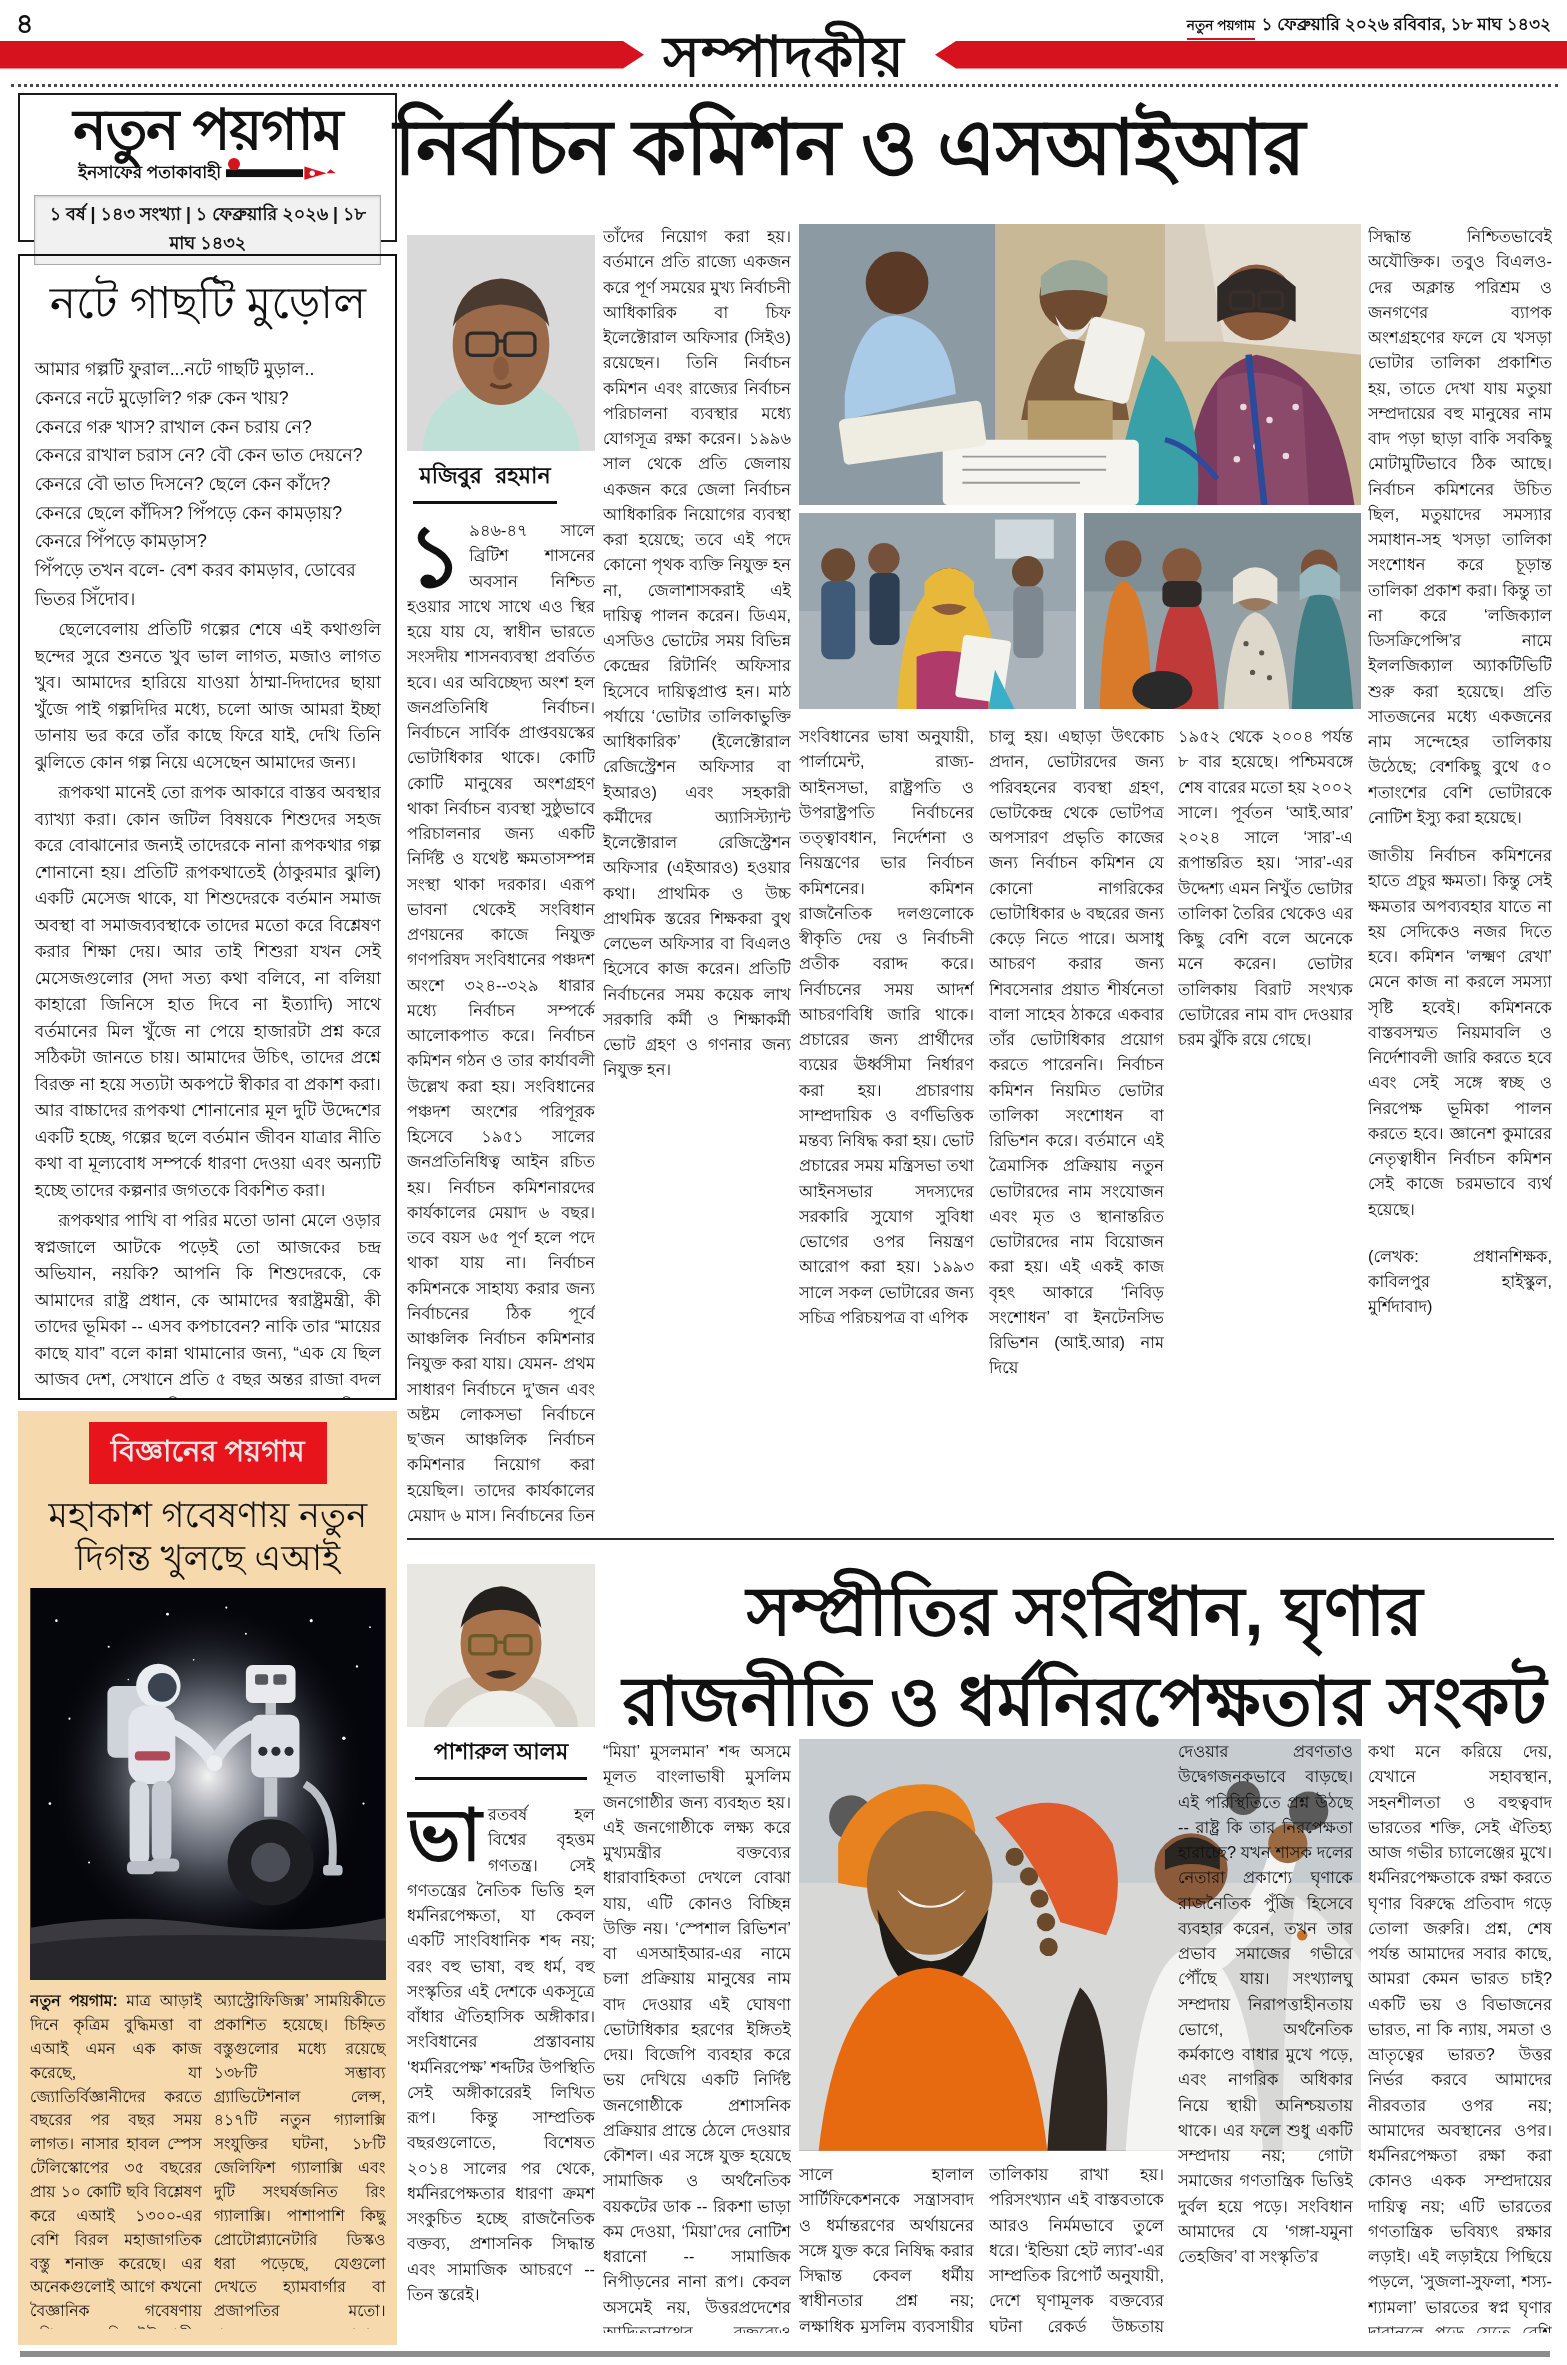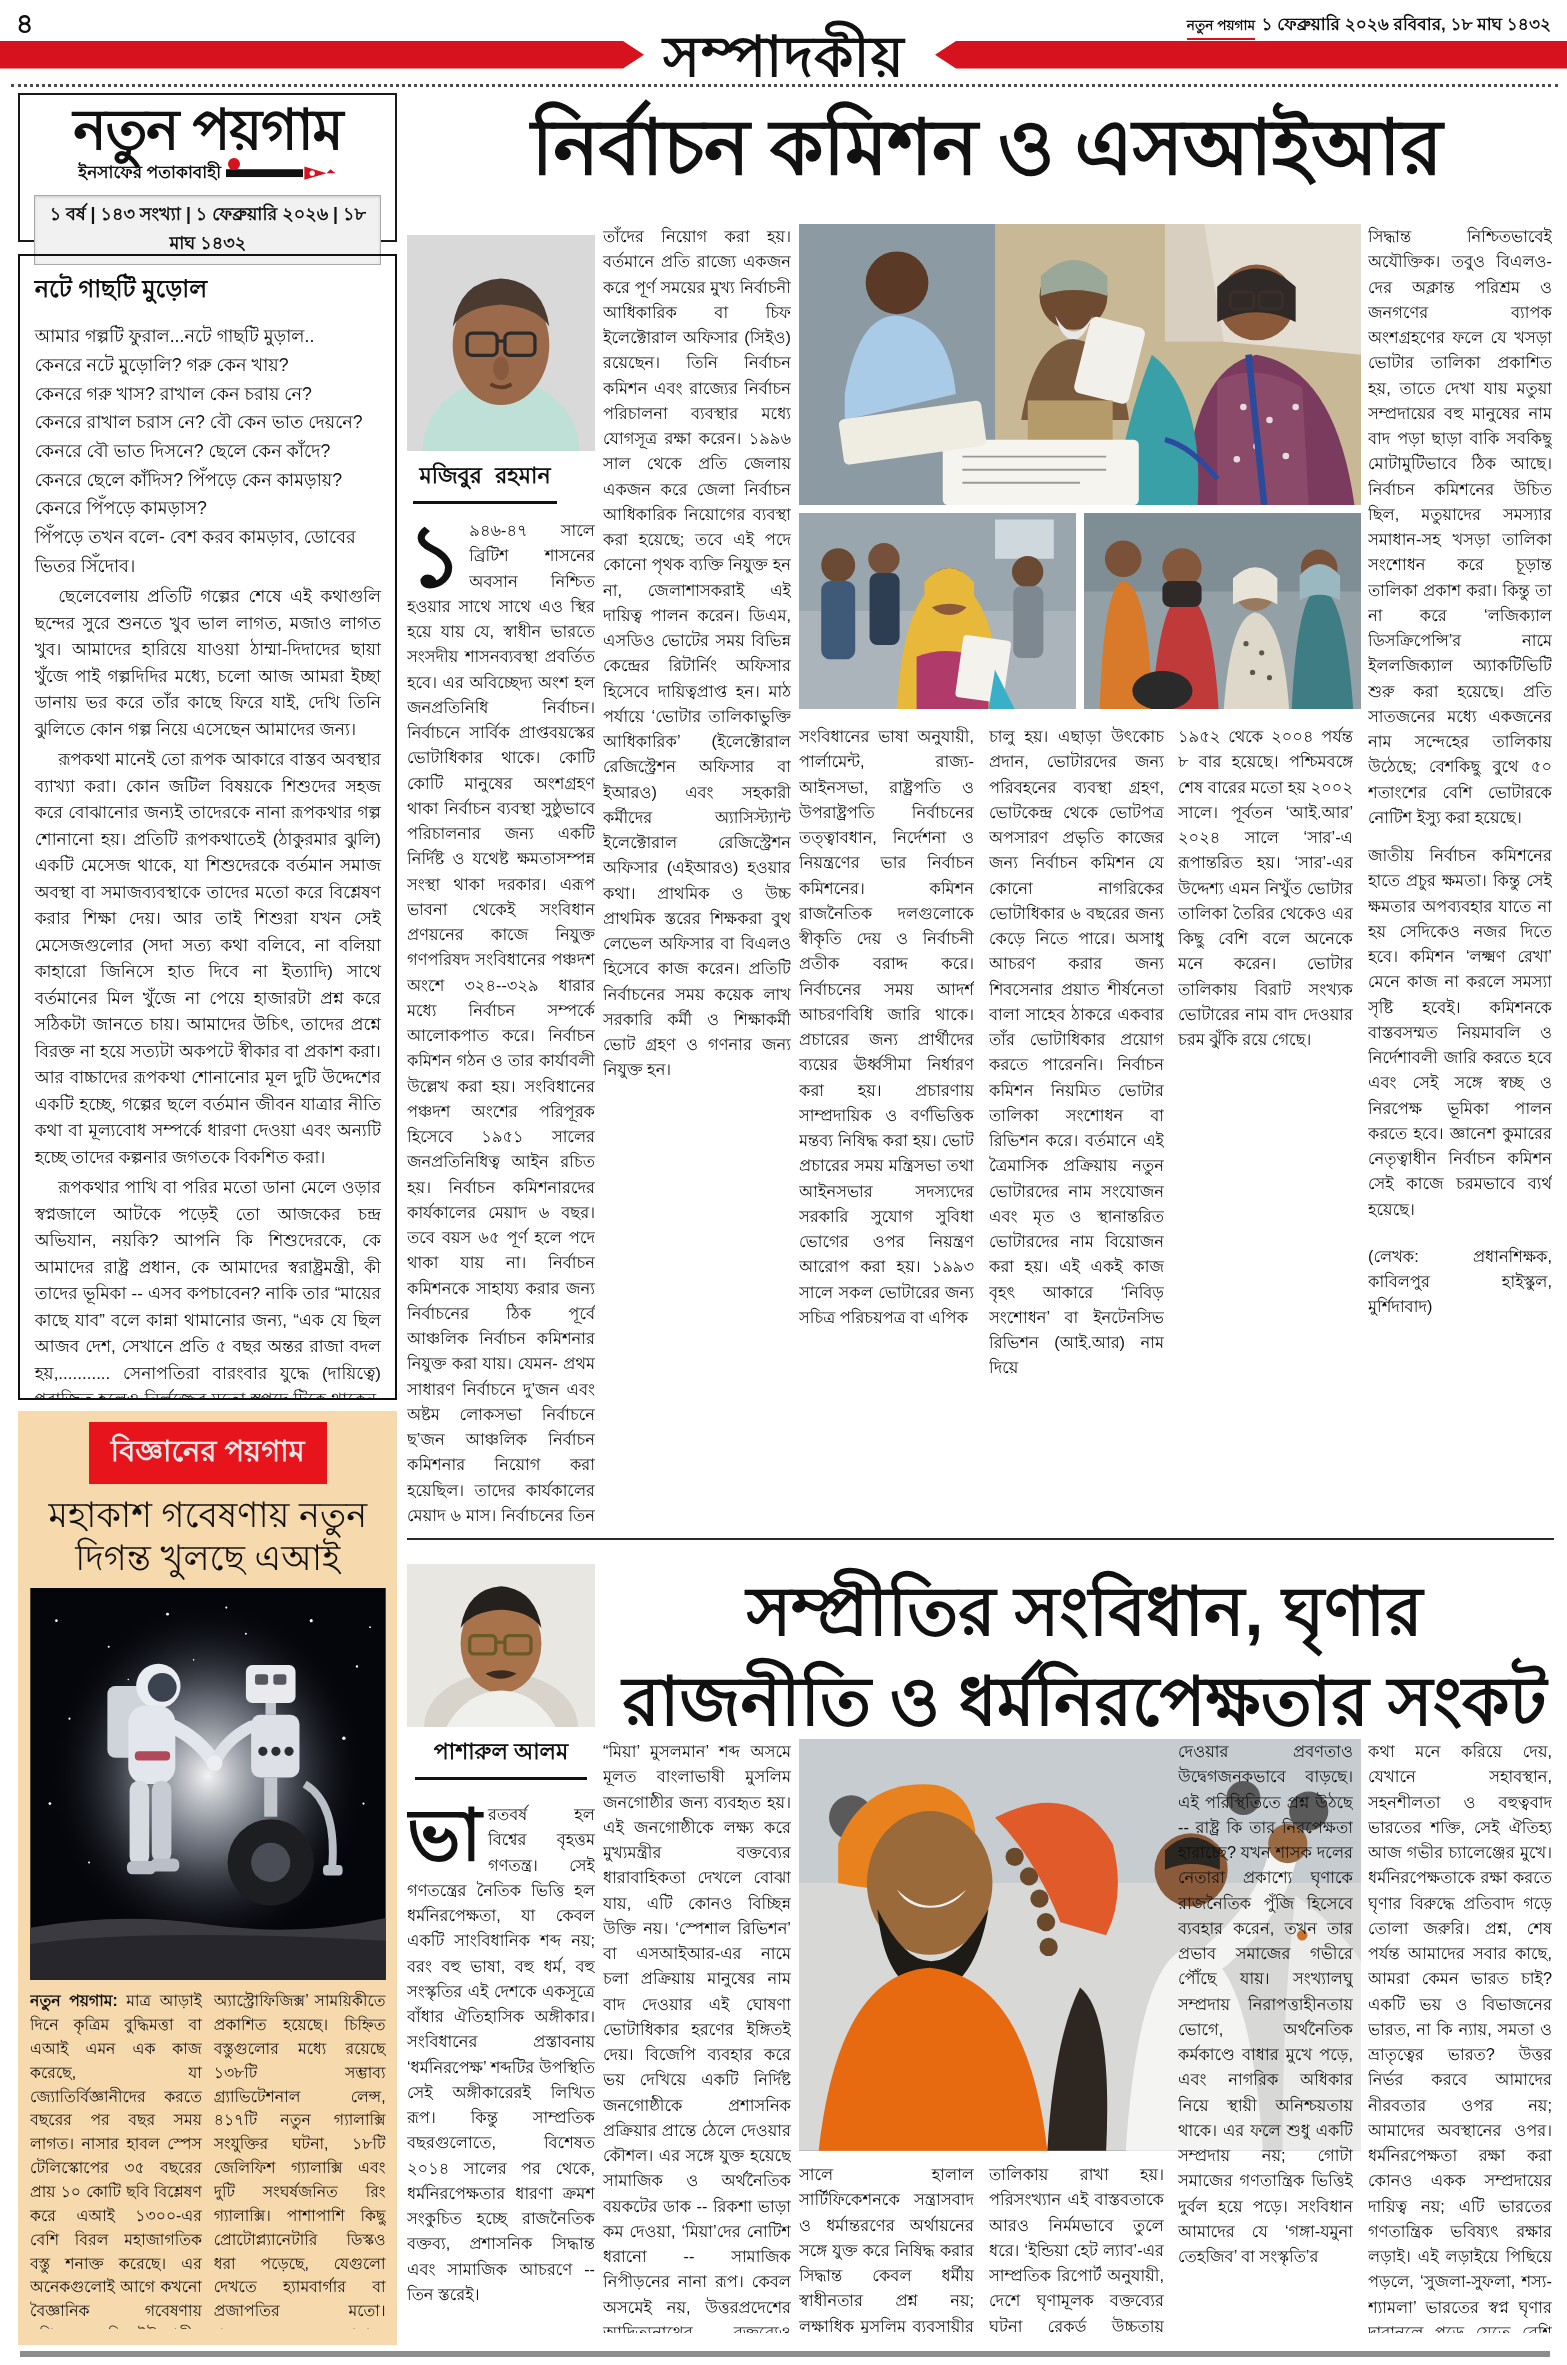--- a/index.html
+++ b/index.html
@@ -18,37 +18,37 @@
   
   .masthead{left:18.3px;top:93px;width:379px;height:149px;border:2px solid #1a1a1a;box-sizing:border-box;text-align:center;padding-top:6.5px;}
   .mh-logo{font-size:56px;font-weight:900;line-height:1.0;letter-spacing:-1.3px;}
   .mh-dot{position:absolute;left:208px;top:63px;width:11.8px;height:11.8px;border-radius:50%;background:#d5121e;}
   .mh-tagrow{display:flex;align-items:center;justify-content:center;gap:5.2px;margin-top:1.3px;}
   .mh-tag{font-size:17px;font-weight:800;}
   .issue-strip{margin:7.8px auto 0;width:92%;border:1.3px solid #aaa;background:#f1f1f1;box-shadow:inset 0 1.3px 2.6px #ccc;
                font-size:17.7px;font-weight:800;padding:5.2px 0;}
   
   .edit-box{left:18.3px;top:254px;width:379px;height:1146px;border:2px solid #111;box-sizing:border-box;padding:11.8px 14.4px;overflow:hidden;}
-  .edit-title{text-align:left;font-size:24px;font-weight:700;margin:2.6px 0 11.8px;}
+  .edit-title{text-align:center;font-size:44px;font-weight:400;margin:2.6px 0 11.8px;}
   .poem{font-size:17.7px;line-height:1.62;}
   .edit-box p{font-size:17px;line-height:1.56;text-align:justify;text-indent:23.5px;margin:3.9px 0 0;}
   
   .sci-box{left:18.3px;top:1411px;width:379px;height:934px;background:#f6d9ad;box-sizing:border-box;padding:10.5px 11.8px;overflow:hidden;}
   .sci-badge-wrap{text-align:center;}
   .sci-badge{display:inline-block;background:#e8141c;color:#e5e5e5;font-size:29px;font-weight:900;padding:6.5px 22px;}
   .sci-head{text-align:center;font-size:35px;font-weight:400;line-height:1.25;margin:9.2px 5.2px 7.8px;}
   .sci-photo{display:block;margin:2.6px auto;}
   .sci-cols{display:flex;gap:11.8px;margin-top:9.2px;}
   .sci-col{flex:1;font-size:15.7px;line-height:1.52;text-align:justify;height:340px;overflow:hidden;}
   .sci-lead{font-weight:900;}
   
   .col{position:absolute;font-size:16.3px;line-height:1.55;text-align:justify;overflow:hidden;}
   .dc{float:left;font-size:86px;line-height:.8;font-weight:700;padding:3.9px 6.5px 0 0;}
   .dc2{float:left;font-size:72px;line-height:.85;font-weight:700;padding:2.6px 6.5px 0 0;}
-  .headline1{left:412px;top:88px;width:1149px;text-align:center;font-size:77px;font-weight:900;letter-spacing:-0.7px;}
+  .headline1{left:394px;top:88px;width:1149px;text-align:left;font-size:77px;font-weight:900;letter-spacing:-0.7px;}
   .author-card{position:absolute;text-align:center;}
   .author-name{font-size:22px;font-weight:900;margin-top:6.5px;}
   .author-rule{width:92%;height:3.3px;background:#111;margin:6.5px auto 0;}
   .photo-frame{background:#ddd;display:block;}
   .sep-rule{left:407px;top:1538px;width:1147px;height:2px;background:#2a2a2a;}
   .headline2{left:615px;top:1567px;width:939px;text-align:center;font-size:68px;font-weight:900;line-height:1.32;}
   .byline-note{margin-top:22px;}
   .bottom-rule{left:19.6px;top:2351px;width:1530px;height:5.9px;background:#8d8d8d;}
   svg{display:block;}
 </style>

